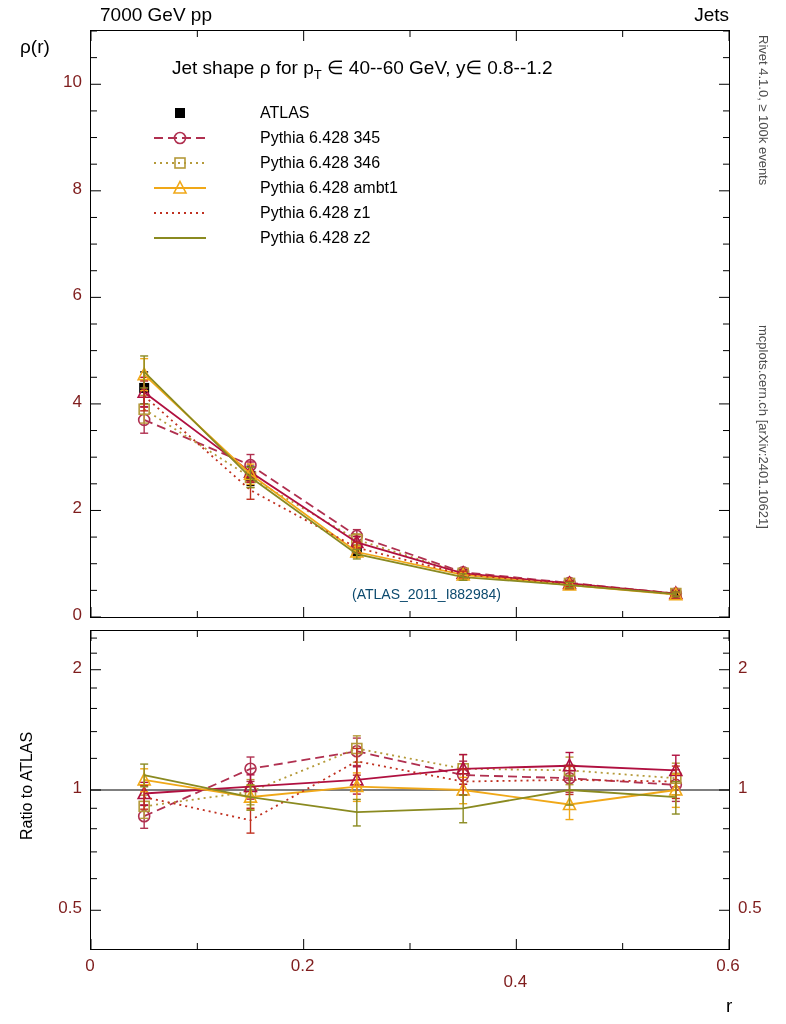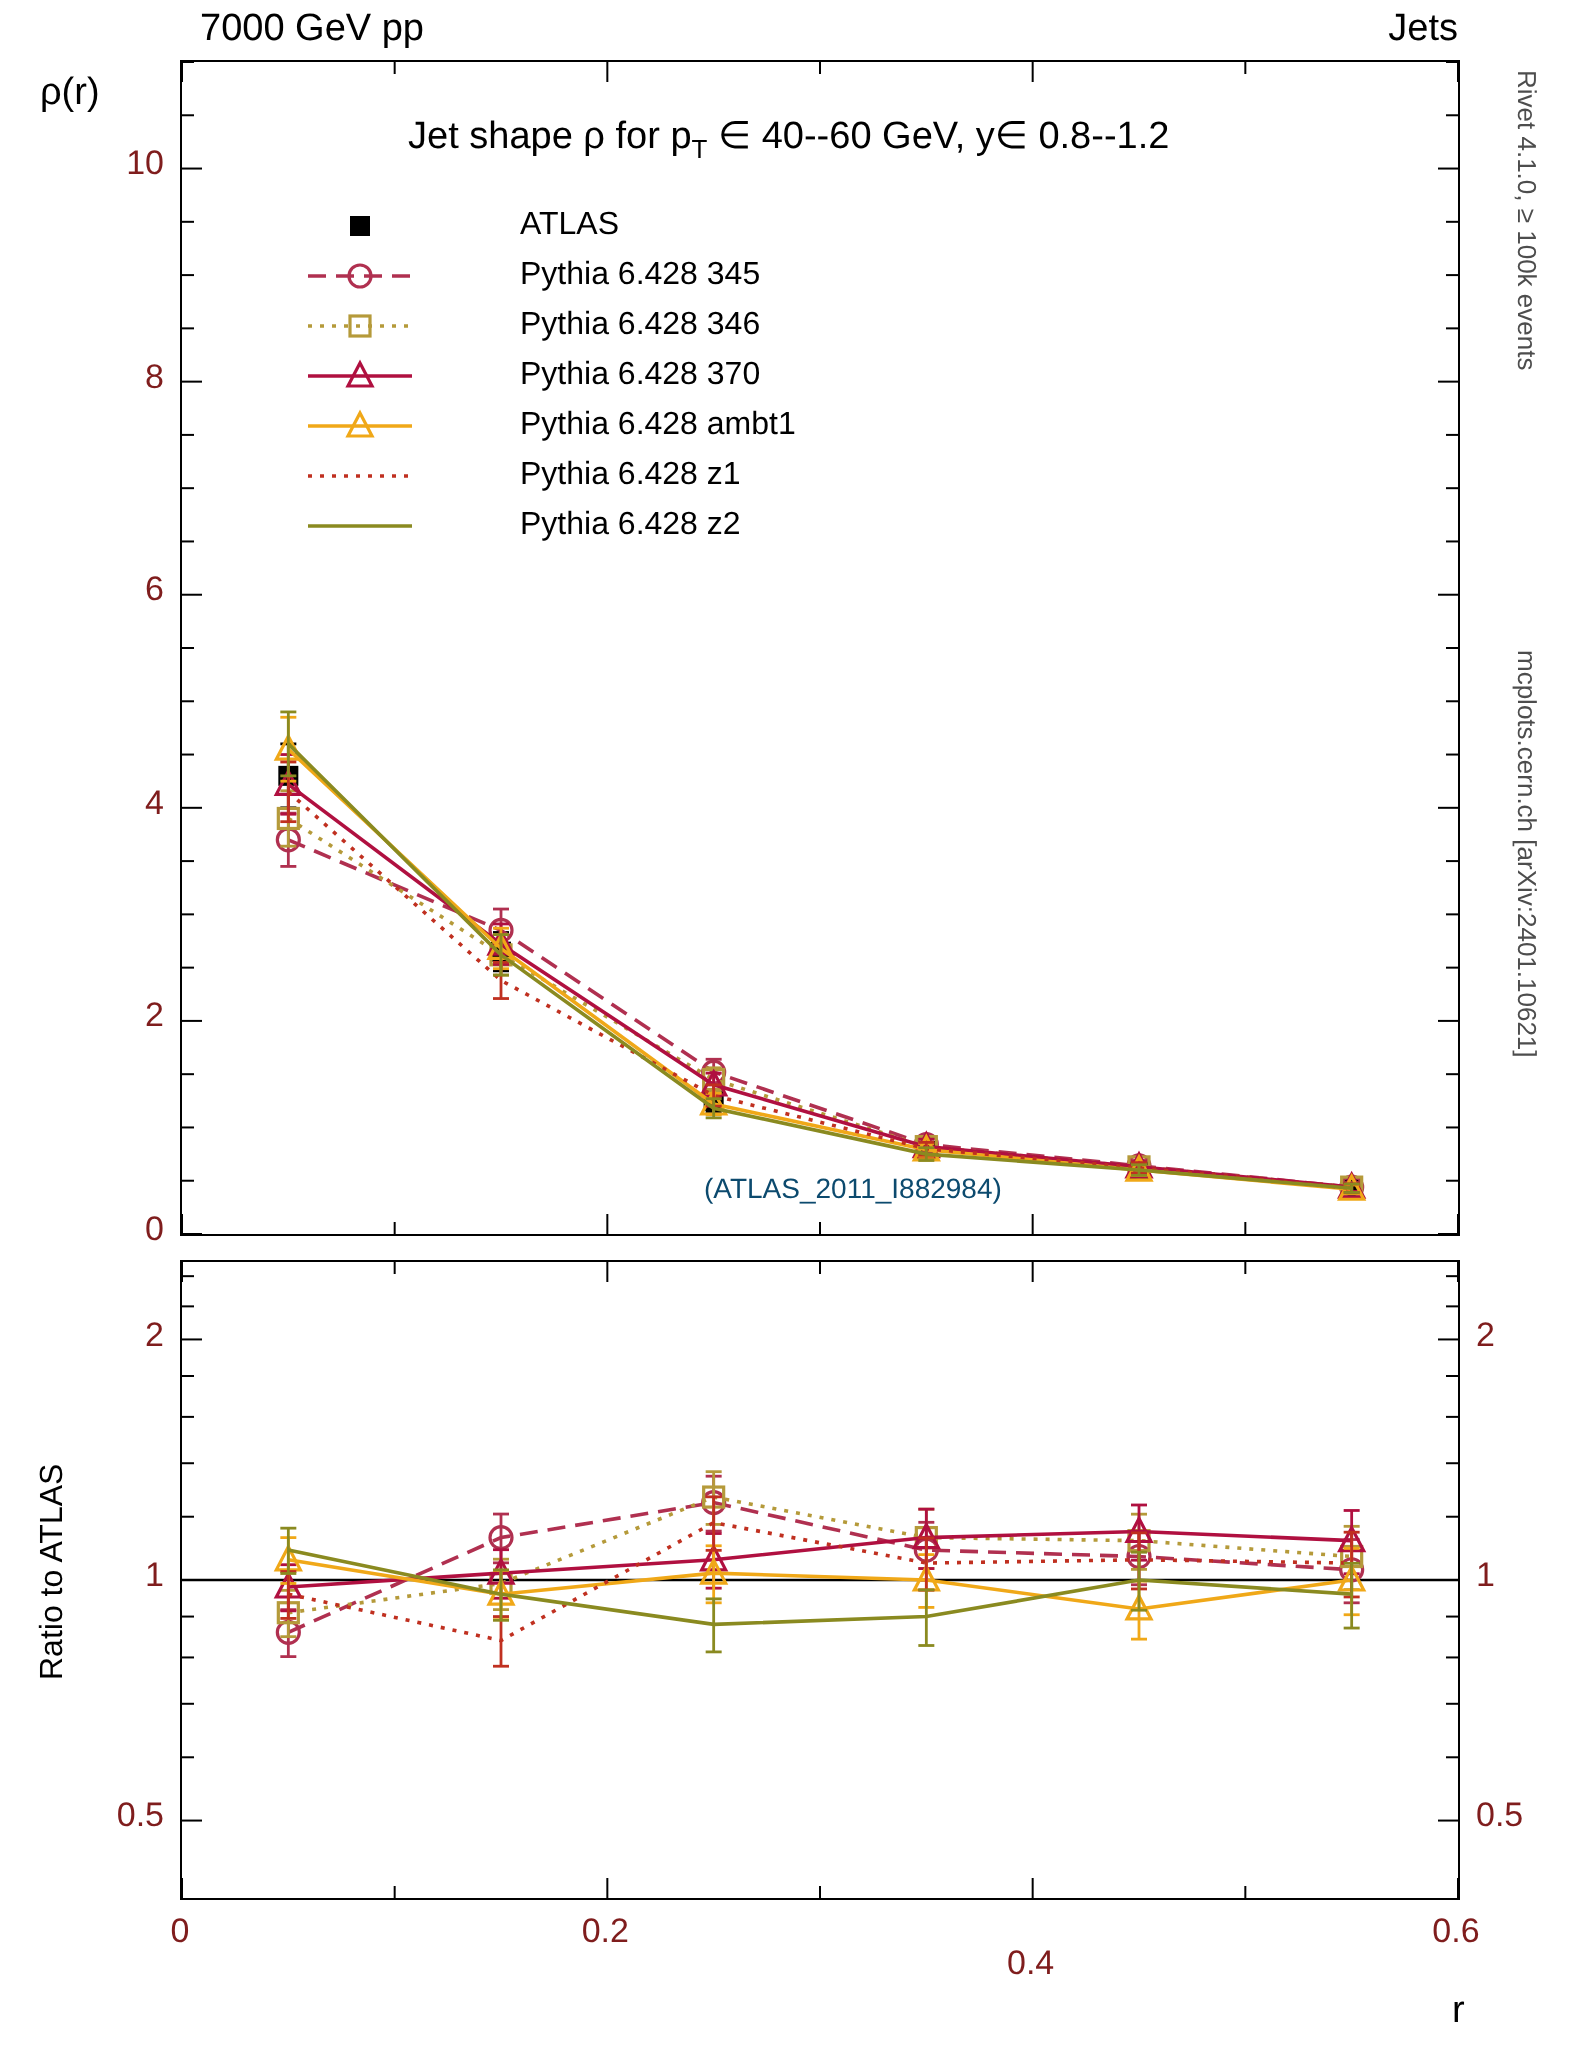--- a/index.html
+++ b/index.html
@@ -39,21 +39,21 @@
   
   #y-axis-title-main{position:absolute;left:20px;top:36px;font-size:19px;}
   #x-axis-title{position:absolute;left:726px;top:995px;font-size:19px;}
   #y-axis-title-ratio{
     position:absolute;left:18px;top:700px;font-size:16px;
     transform-origin:0 0;transform:rotate(-90deg) translate(-140px,0);
     white-space:nowrap;
   }
 
   
-  #plot-title{position:absolute;left:172px;top:56px;font-size:19px;white-space:nowrap;margin-left:32px;}
+  #plot-title{position:absolute;left:172px;top:56px;font-size:19px;white-space:nowrap;}
 
   
   #watermark{position:absolute;left:352px;top:586px;font-size:14px;color:#0c4a6e;}
 
   
   #legend{position:absolute;left:152px;top:100px;width:260px;font-size:16px;}
   .lg-row{height:25px;display:flex;align-items:center;gap:44px;}
   .lg-key{width:56px;height:20px;position:relative;flex:0 0 56px;}
   .lg-txt{padding-left:8px;white-space:nowrap;}
 </style>
@@ -335,29 +335,20 @@
           <svg width="56" height="20">
             <line x1="2" y1="10" x2="54" y2="10" stroke="#b59a3a" stroke-width="1.8" stroke-dasharray="2,4"></line>
             <rect x="23" y="5" width="10" height="10" fill="none" stroke="#b59a3a" stroke-width="1.6"></rect>
           </svg>
         </div>
         <div class="lg-txt">Pythia 6.428 346</div>
       </div>
       <div class="lg-row">
         <div class="lg-key">
           <svg width="56" height="20">
-            <line x1="2" y1="10" x2="54" y2="10" stroke="#b01040" stroke-width="1.8"></line>
-            <polygon points="28,3.5 34,15 22,15" fill="none" stroke="#b01040" stroke-width="1.6"></polygon>
-          </svg>
-        </div>
-        <div class="lg-txt">Pythia 6.428 370</div>
-      </div>
-      <div class="lg-row">
-        <div class="lg-key">
-          <svg width="56" height="20">
             <line x1="2" y1="10" x2="54" y2="10" stroke="#f0a818" stroke-width="1.8"></line>
             <polygon points="28,3.5 34,15 22,15" fill="none" stroke="#f0a818" stroke-width="1.6"></polygon>
           </svg>
         </div>
         <div class="lg-txt">Pythia 6.428 ambt1</div>
       </div>
       <div class="lg-row">
         <div class="lg-key">
           <svg width="56" height="20">
             <line x1="2" y1="10" x2="54" y2="10" stroke="#c03020" stroke-width="1.8" stroke-dasharray="2,4"></line>

